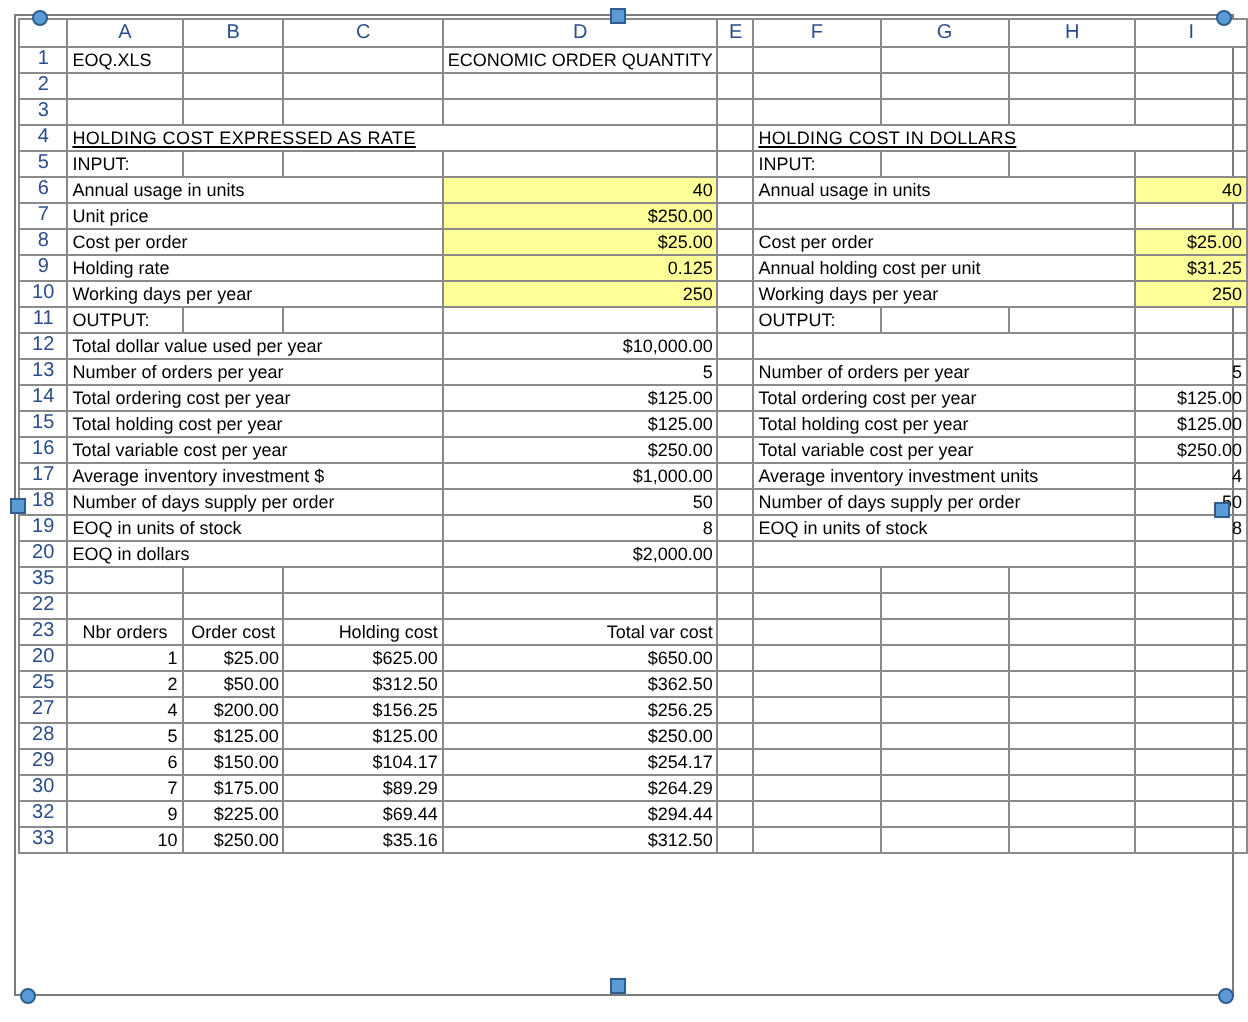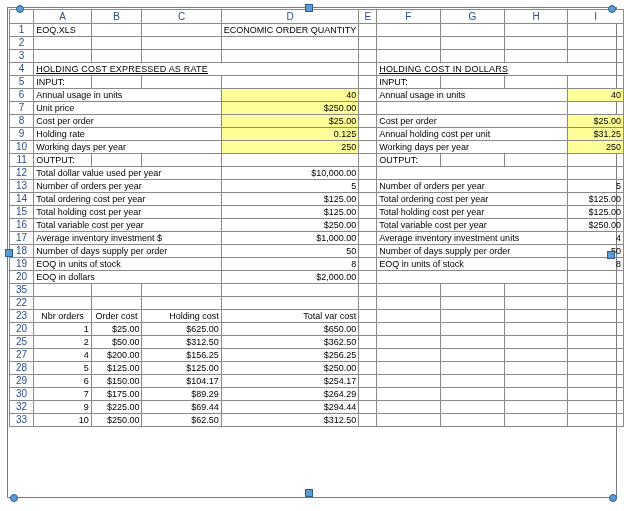--- a/index.html
+++ b/index.html
@@ -428,21 +428,21 @@
           <td></td>
           <td></td>
           <td></td>
           <td></td>
           <td></td>
         </tr>
         <tr>
           <td class="rowhead">33</td>
           <td class="r">10</td>
           <td class="r">$250.00</td>
-          <td class="r">$62.50</td>
+          <td class="r">$35.16</td>
           <td class="r">$312.50</td>
           <td></td>
           <td></td>
           <td></td>
           <td></td>
           <td></td>
         </tr>
       </tbody>
   </table>
 

